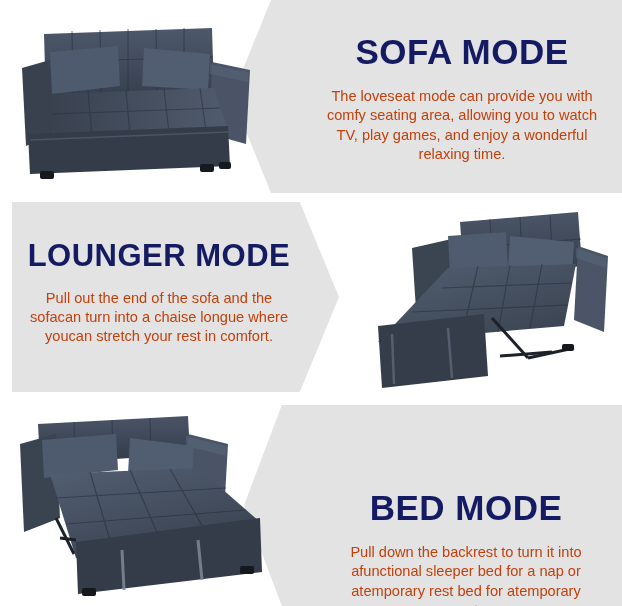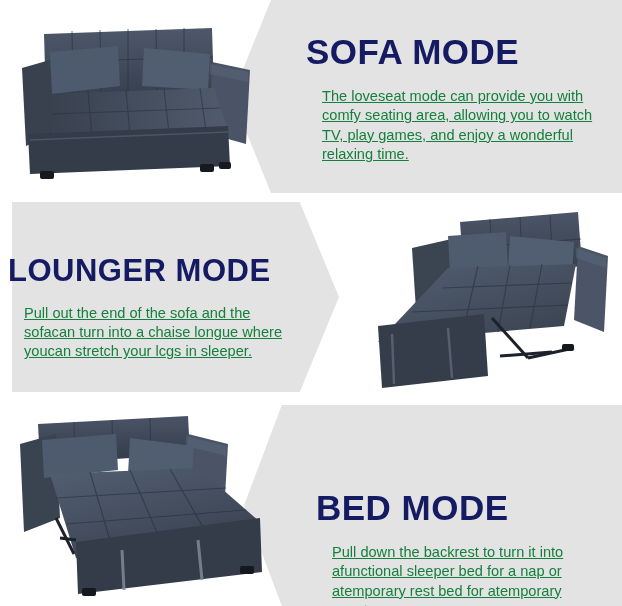--- a/index.html
+++ b/index.html
@@ -24,38 +24,37 @@
     -webkit-clip-path:polygon(0% 0%,88% 0%,100% 50%,88% 100%,0% 100%);
     clip-path:polygon(0% 0%,88% 0%,100% 50%,88% 100%,0% 100%);
   }
   .panel.row3{
     left:244px;top:405px;width:378px;height:201px;
     -webkit-clip-path:polygon(10% 0%,100% 0%,100% 100%,10% 100%,0% 50%);
     clip-path:polygon(10% 0%,100% 0%,100% 100%,10% 100%,0% 50%);
   }
 
   
-  .txt{position:absolute;}
+  .txt{position:absolute;text-align:center;}
   .txt .hd{
     color:#151b63;
     font-weight:bold;
     letter-spacing:.5px;
     line-height:1.05;
     margin:0 0 9px 0;
   }
   .txt .bd{
-    color:#15803d;
+    color:#c2410c;
     font-size:14.6px;
     line-height:1.33;
     margin:16px;
-    text-decoration:underline;
   }
   .t1{left:306px;top:34px;width:312px;}
   .t1 .hd{font-size:35px;}
-  .t2{left:8px;top:255px;width:302px;}
+  .t2{left:8px;top:240px;width:302px;}
   .t2 .hd{font-size:31px;}
   .t3{left:316px;top:442px;width:300px;}
   .t3 .hd{font-size:35px;margin-top:48px;}
 
   
   .art{position:absolute;}
   .a1{left:14px;top:16px;width:252px;height:172px;}
   .a2{left:352px;top:206px;width:266px;height:186px;}
   .a3{left:12px;top:414px;width:278px;height:186px;}
   .art svg{display:block;width:100%;height:100%;}
@@ -167,21 +166,21 @@
         <path d="M140 112 L176 152"></path>
           <path d="M176 152 L222 142"></path>
           <path d="M148 150 L200 146"></path>
       </g>
       <rect x="210" y="138" width="12" height="7" rx="2" fill="#15181d"></rect>
     </svg>
   </div>
 
   <div class="txt t2">
     <p class="hd">LOUNGER MODE</p>
-    <p class="bd">Pull out the end of the sofa and the sofacan turn into a chaise longue where youcan stretch your lcgs in sleeper.</p>
+    <p class="bd">Pull out the end of the sofa and the sofacan turn into a chaise longue where youcan stretch your rest in comfort.</p>
   </div>
 
   <div class="panel row3"></div>
 
   <div class="art a3">
     <svg viewBox="0 0 278 186" xmlns="http://www.w3.org/2000/svg">
       <defs>
         <linearGradient id="f3" x1="0" y1="0" x2="0" y2="1">
           <stop offset="0" stop-color="#4a5466"></stop>
             <stop offset="1" stop-color="#323a47"></stop>

